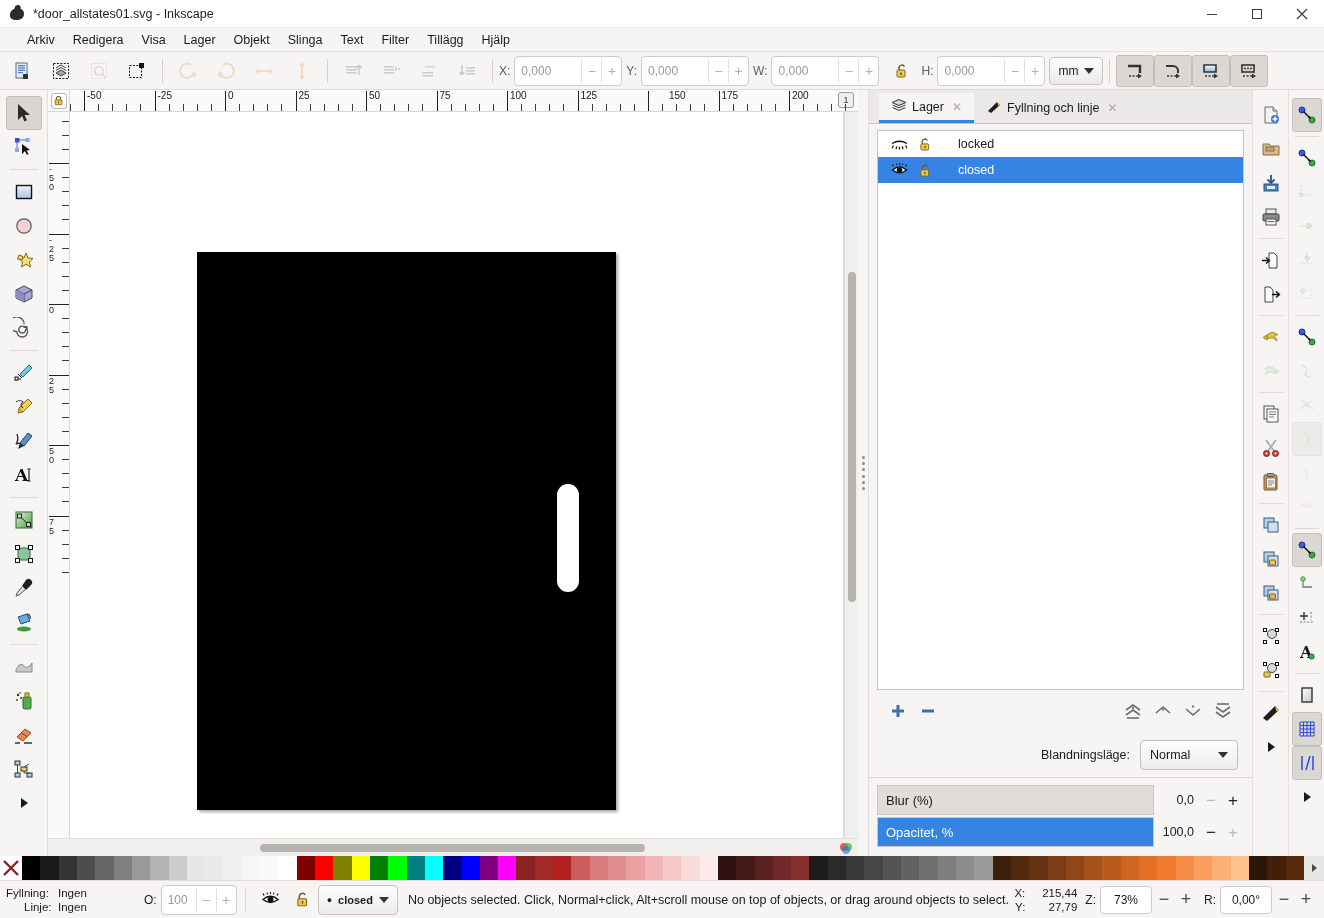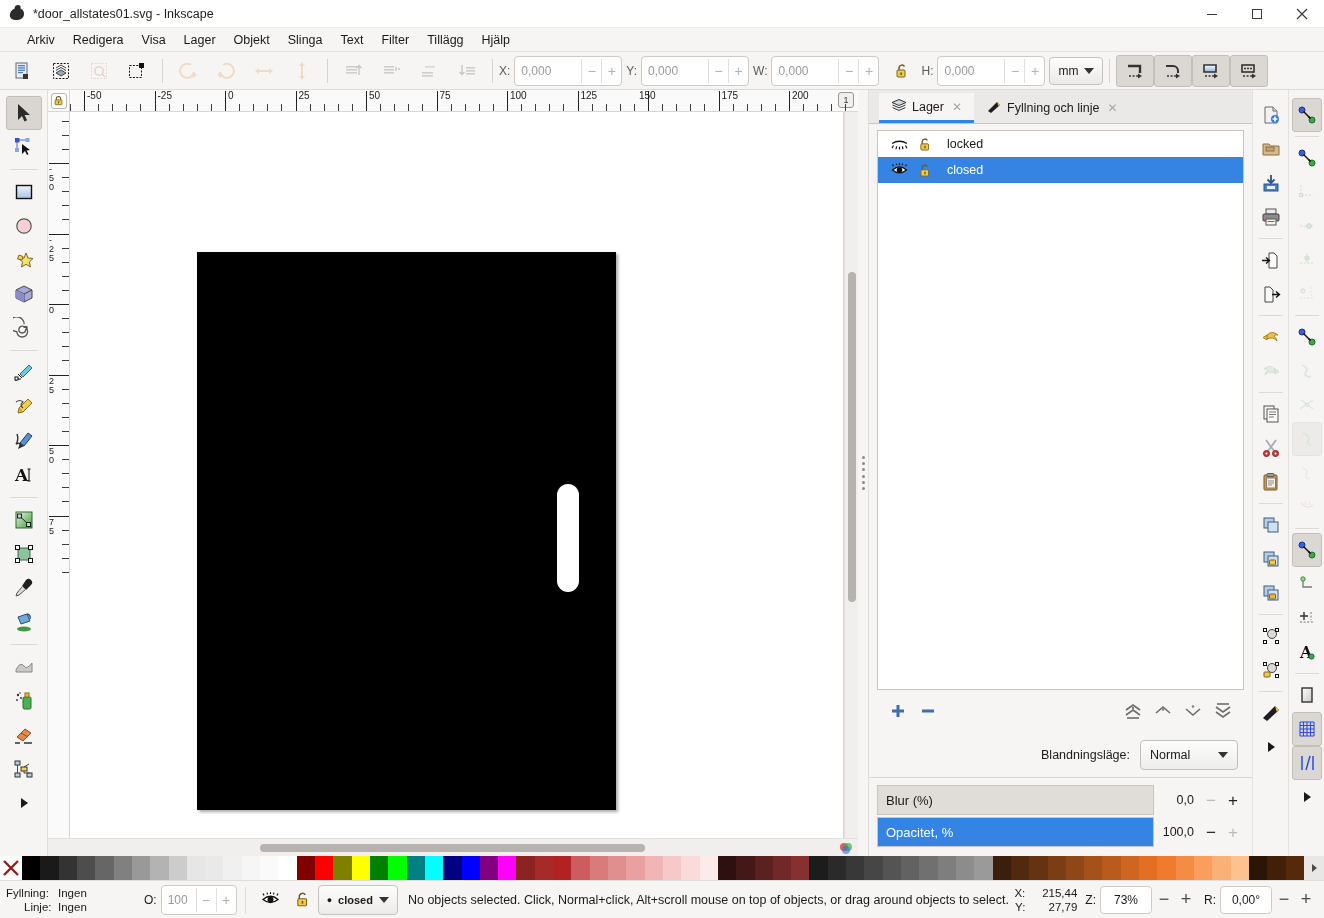--- a/index.html
+++ b/index.html
@@ -121,21 +121,21 @@
   .dock { width: 384px; background:#f6f5f4; display:flex; flex-direction:column; flex:none; border-left:1px solid #e0ddda; }
   .dock-tabs { height: 34px; display:flex; align-items:flex-end; background:#ebe9e7; border-bottom:1px solid #c9c5c1; padding-left: 10px; }
   .dtab { height: 30px; display:flex; align-items:center; gap:5px; padding: 0 12px; font-size:12.5px; color:#1a1a1a; position:relative; }
   .dtab.active { background: #f6f5f4; border-bottom: 3px solid #3584e4; }
   .dtab .x { color:#a9a5a2; font-size: 12px; margin-left: 3px; }
   .layerlist { flex:1; background:#fff; border:1px solid #c9c5c1; margin: 6px 8px 0 8px; overflow:hidden; }
   .layerrow { height: 26px; display:flex; align-items:center; padding-left: 8px; font-size:12.5px; }
   .layerrow.sel { background:#3584e4; color:#fff; }
   .layerrow .eye { width: 26px; display:flex; align-items:center; justify-content:center; }
   .layerrow .lock { width: 26px; display:flex; align-items:center; justify-content:center; }
-  .layerrow .lname { margin-left: 9px; }
+  .layerrow .lname { margin-left: 20px; }
 
   .layer-actions { height: 42px; display:flex; align-items:center; padding: 0 14px; }
   .lbtn { width: 30px; height: 26px; display:flex;align-items:center;justify-content:center; }
   .blendrow { height: 46px; display:flex; align-items:center; justify-content:flex-end; padding-right: 14px; gap: 10px; border-bottom:1px solid #d9d6d3;}
   .blendrow .blbl { font-size:12.5px; }
   .combo { display:flex;align-items:center; justify-content:space-between; width: 98px; height: 30px; padding: 0 9px;
            background: linear-gradient(#fdfdfd,#ededeb); border:1px solid #c2beba; border-radius:4px; font-size:12.5px; }
 
   .sliderrow { height: 32px; display:flex; align-items:center; margin: 0 8px; }
   .strack { flex:1; height: 30px; position:relative; overflow:hidden; border:1px solid #cac6c2; display:flex; align-items:center; }
@@ -626,21 +626,21 @@
             <div class="tick min" style="left: 465.2px;"></div>
             <div class="tick min" style="left: 479.3px;"></div>
             <div class="tick min" style="left: 493.4px;"></div>
             <div class="tick maj" style="left: 507.5px;"></div>
             <div class="tlabel" style="left: 508.5px;">125</div>
             <div class="tick min" style="left: 521.6px;"></div>
             <div class="tick min" style="left: 535.7px;"></div>
             <div class="tick min" style="left: 549.8px;"></div>
             <div class="tick min" style="left: 563.9px;"></div>
             <div class="tick maj" style="left: 578px;"></div>
-            <div class="tlabel" style="left: 567px;">150</div>
+            <div class="tlabel" style="left: 597px;">150</div>
             <div class="tick min" style="left: 592.1px;"></div>
             <div class="tick min" style="left: 606.2px;"></div>
             <div class="tick min" style="left: 620.3px;"></div>
             <div class="tick min" style="left: 634.4px;"></div>
             <div class="tick maj" style="left: 648.5px;"></div>
             <div class="tlabel" style="left: 649.5px;">175</div>
             <div class="tick min" style="left: 662.6px;"></div>
             <div class="tick min" style="left: 676.7px;"></div>
             <div class="tick min" style="left: 690.8px;"></div>
             <div class="tick min" style="left: 704.9px;"></div>

